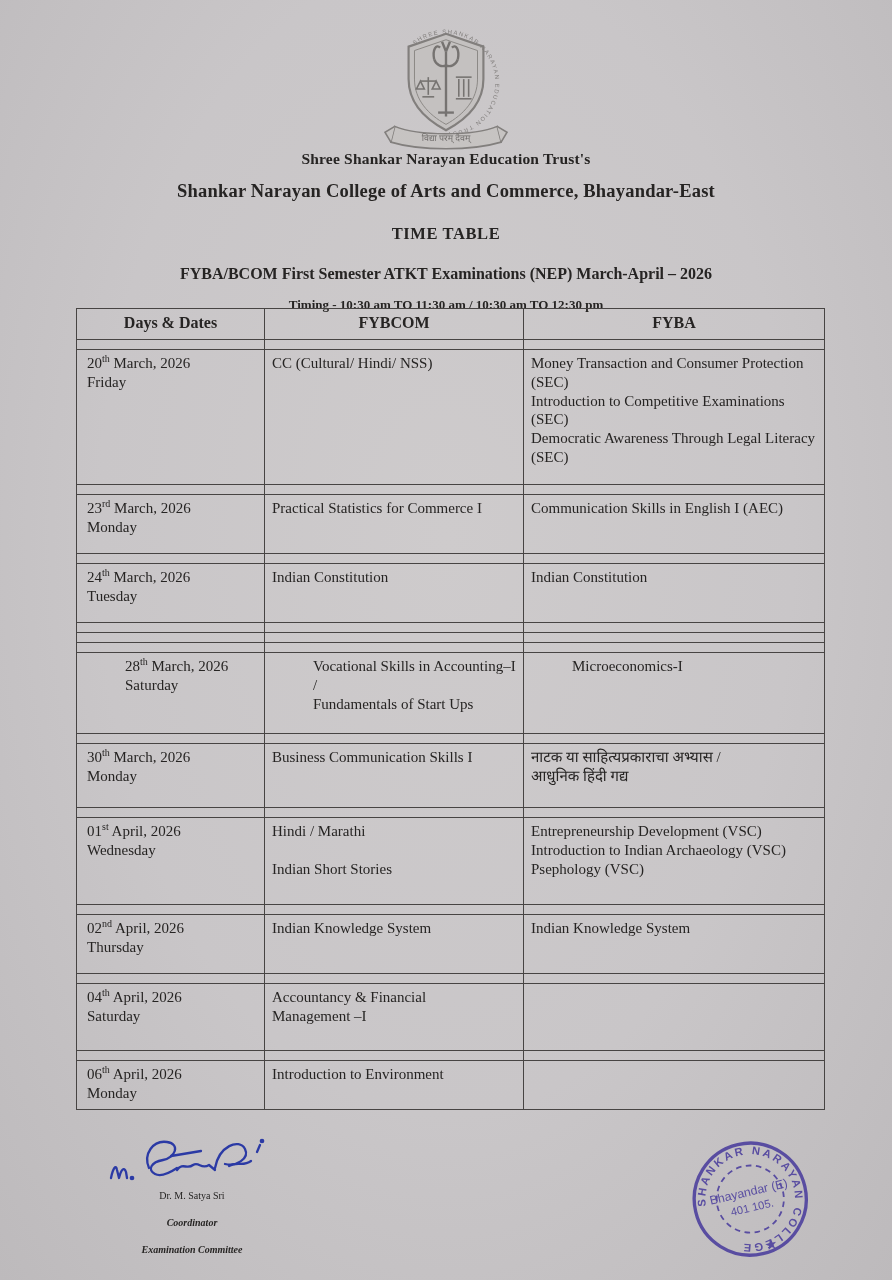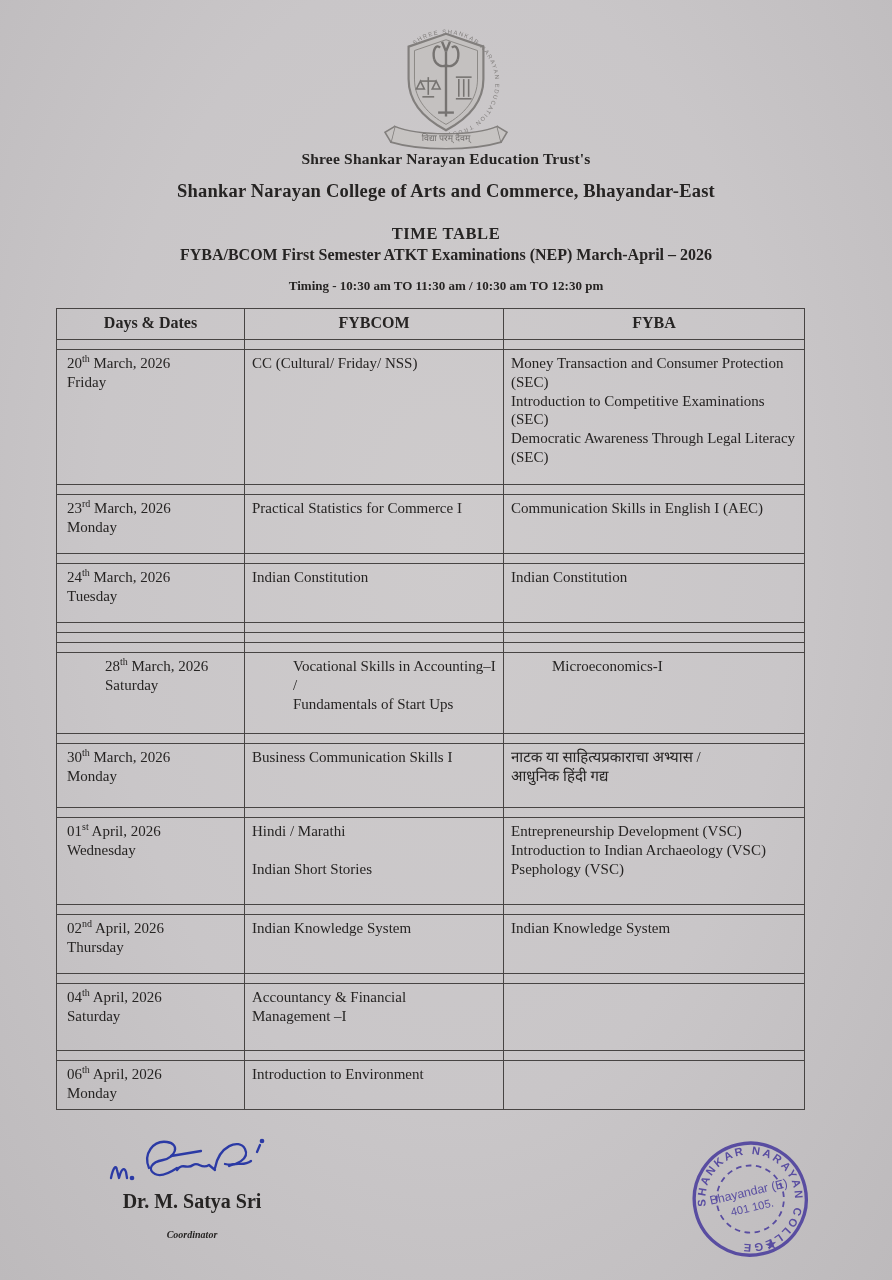--- a/index.html
+++ b/index.html
@@ -8,25 +8,25 @@
     background:radial-gradient(ellipse at 50% 42%, #cecbcc 0%, #c9c6c8 55%, #bdbabc 100%);
     font-family:"Liberation Serif","DejaVu Serif",serif;
     color:#262423;
     -webkit-font-smoothing:antialiased;
   }
   .emblem{position:absolute;top:22px;left:50%;transform:translateX(-50%);width:158px;height:128px;opacity:.78;}
   .headerblock{position:absolute;top:150px;left:0;width:892px;text-align:center;}
   .trust{font-size:15.5px;font-weight:bold;letter-spacing:.2px;}
   .college{font-size:18.5px;font-weight:bold;margin-top:13px;letter-spacing:.2px;}
   .doctitle{font-size:16.5px;font-weight:bold;margin-top:22px;letter-spacing:.6px;}
-  .examline{font-size:16px;font-weight:bold;margin-top:2px;}
+  .examline{font-size:16px;font-weight:bold;margin-top:21px;}
   .timingline{font-size:13px;font-weight:bold;margin-top:14px;}
 
   table.tt{
-    position:absolute;top:308px;left:56px;width:748px;
+    position:absolute;top:308px;left:76px;width:748px;
     border-collapse:collapse;table-layout:fixed;
   }
   table.tt col.c1{width:188px;}
   table.tt col.c2{width:259px;}
   table.tt col.c3{width:301px;}
   table.tt th, table.tt td{
     border:1.4px solid #474443;
     vertical-align:top;
     font-size:15px;line-height:1.25;
   }
@@ -37,21 +37,21 @@
   sup{font-size:10px;line-height:0;}
   .row-0 td{height:126px;} .row-1 td{height:50px;} .row-2 td{height:50px;}
   .row-3 td{height:64px;}  .row-4 td{height:48px;} .row-5 td{height:72px;padding-left:48px;}
   .row-6 td{height:55px;}  .row-7 td{height:78px;} .row-8 td{height:50px;}
   .row-9 td{height:58px;}  .row-10 td{height:40px;}
 
   .footer{position:absolute;top:1128px;left:58px;width:776px;display:flex;justify-content:space-between;align-items:flex-start;}
   .sigblock{text-align:center;}
   .sigblock.left{width:268px;}
   .sigblock.right{width:250px;padding-top:6px;}
-  .signame{font-size:20px;font-weight:bold;margin-top:2px;}
+  .signame{font-size:10px;font-weight:normal;margin-top:2px;}
   .sigrole{font-size:10px;font-weight:bold;margin-top:16px;font-style:italic;}
   .sig-svg{display:block;margin:0 auto;}
   .stampwrap{width:168px;margin-top:-14px;}
   .stamp-svg{transform:rotate(-13deg);opacity:.88;}
 </style>
 </head>
 <body>
 
 <svg class="emblem" viewBox="0 0 160 130" data-name="college-emblem">
   <defs>
@@ -122,21 +122,21 @@
         <td></td>
     </tr>
   </thead>
   <tbody data-name="timetable-body">
       <tr class="data-row row-0" data-name="table-row">
         <td data-name="date-cell">
           <div>20<sup>th</sup> March, 2026</div>
           <div>Friday</div>
         </td>
         <td data-name="fybcom-cell">
-          <div>CC (Cultural/ Friday/ NSS)</div>
+          <div>CC (Cultural/ Hindi/ NSS)</div>
         </td>
         <td data-name="fyba-cell">
           <div>Money Transaction and Consumer Protection (SEC)</div>
           <div>Introduction to Competitive Examinations (SEC)</div>
           <div>Democratic Awareness Through Legal Literacy (SEC)</div>
         </td>
       </tr>
       <tr class="spacer-row" data-name="spacer-row">
         <td></td>
         <td></td>
@@ -301,20 +301,21 @@
         <path d="M80 42 C86 34 90 42 96 37 C102 33 104 42 112 37 L118 42"></path>
         <path d="M118 40 C122 18 142 10 148 21 C153 31 138 39 128 36"></path>
         <path d="M132 38 C140 33 146 39 154 33"></path>
         <path d="M74 28 L104 23"></path>
         <path d="M160 24 l3 -7"></path>
         <circle cx="165" cy="13" r="1.2" fill="#2b3aa5"></circle>
       </g>
     </svg>
     <div class="signame" data-name="coordinator-name">Dr. M. Satya Sri</div>
     <div class="sigrole" data-name="coordinator-role">Coordinator</div>
+    <div class="sigrole" data-name="coordinator-committee">Examination Committee</div>
   </div>
 
   <div class="stampwrap" data-name="stamp-block">
     <svg class="stamp-svg" width="168" height="168" viewBox="0 0 150 150" data-name="college-stamp">
       <defs>
         <path id="stampRing" d="M 75,76 m -40,0 a 40,40 0 1,1 80,0 a 40,40 0 1,1 -80,0"></path>
       </defs>
       <g stroke="#4b3e9d" fill="none">
         <circle cx="75" cy="76" r="50" stroke-width="3"></circle>
         <circle cx="75" cy="76" r="30" stroke-width="1.6" stroke-dasharray="5 4"></circle>

